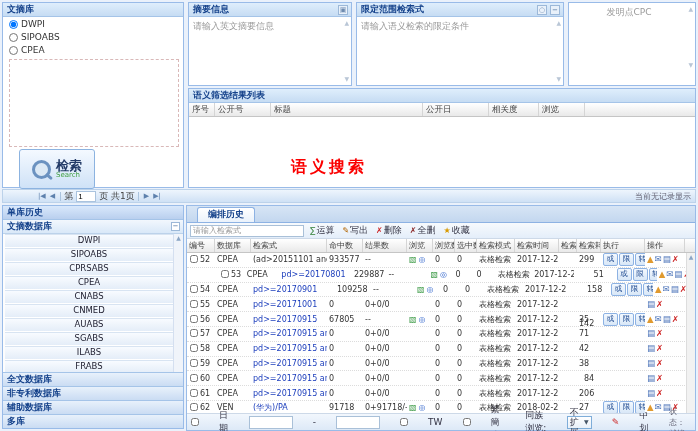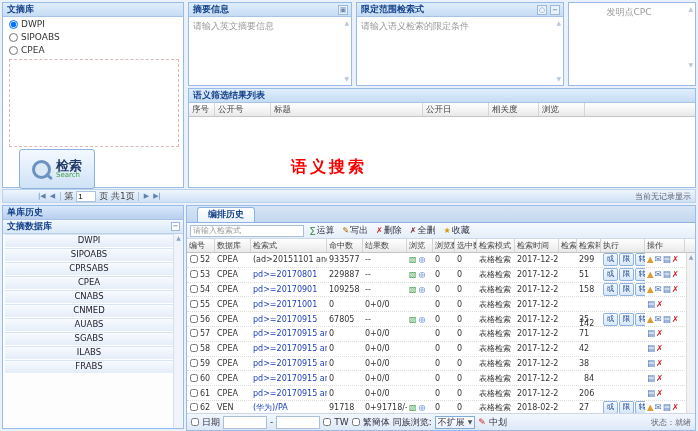--- a/index.html
+++ b/index.html
@@ -80,21 +80,21 @@
   .gcell input[type=checkbox]{width:8px;height:8px;margin:0 2px 0 1px;vertical-align:-1px}
   .q.link{color:#1c3ebc}
   .q.plain{color:#333}
   .bico{display:inline-block;font-size:8px;line-height:8px;margin-right:2px;cursor:pointer}
   .xbtn{display:inline-block;width:13px;height:11px;line-height:10px;text-align:center;font-size:7.5px;
         color:#15428b;border:1px solid #8db2e3;background:linear-gradient(#f4f9ff,#d8e7f7);
         border-radius:2px;margin-right:1px;cursor:pointer}
   .oico{display:inline-block;font-size:8.5px;line-height:9px;margin-right:1px;cursor:pointer}
   .gscroll{position:absolute;right:0;top:0;bottom:0;width:8px;background:#f2f2f2;border-left:1px solid #ddd}
   .botbar{height:16px;background:linear-gradient(#f2f7fd,#dde9f7);border-top:1px solid #cdd9e8;
-        display:flex;align-items:center;padding:0 4px;gap:3px;color:#334}
+        display:flex;align-items:center;padding:0 4px;gap:20px;color:#334}
   .botbar input[type=checkbox]{width:8px;height:8px;margin:0}
   .botbar input[type=text]{width:38px;height:9px;border:1px solid #a9c0d8;font-size:8px}
   .ddl{border:1px solid #7eadd9;background:linear-gradient(#fff,#e8f0f8);height:11px;line-height:10px;
         padding:0 2px;display:flex;align-items:center;gap:3px;cursor:pointer}
   .ddl .caret{font-size:6px;color:#456}
   .statusr{margin-left:auto;color:#667;font-size:8px}
   .red-pencil{color:#c22;font-size:9px}
 </style>
 </head>
 <body>
@@ -204,20 +204,26 @@
       <div class="side-item">CPEA</div>
       <div class="side-item">CNABS</div>
       <div class="side-item">CNMED</div>
       <div class="side-item">AUABS</div>
       <div class="side-item">SGABS</div>
       <div class="side-item">ILABS</div>
       <div class="side-item">FRABS</div>
       <div class="side-scroll">
       <span class="sarrow">▲</span>
     </div>
+    </div>
+  <div id="collapsed-sections">
+      <div class="side-collapsed">全文数据库</div>
+      <div class="side-collapsed">非专利数据库</div>
+      <div class="side-collapsed">辅助数据库</div>
+      <div class="side-collapsed">多库</div>
     </div>
 </div>
 
 <div id="mainbottom">
   <div class="tabstrip">
     <span class="tab">编排历史</span>
   </div>
   <div class="gtoolbar" id="grid-toolbar">
     <input placeholder="请输入检索式" style="">
   <span class="tbtn">
@@ -268,40 +274,40 @@
         <div class="gcell" style="width: 22px;">0</div>
         <div class="gcell" style="width: 22px;">0</div>
         <div class="gcell" style="width: 38px;">表格检索</div>
         <div class="gcell" style="width: 44px;">2017-12-25</div>
         <div class="gcell" style="width: 18px;"></div>
         <div class="gcell" style="width: 24px;">299</div>
         <div class="gcell" style="width: 44px;"><span class="xbtn">或</span><span class="xbtn">限</span><span class="xbtn">转</span></div>
         <div class="gcell" style="width: 40px;"><span class="oico" style="color: rgb(224, 154, 47);">▲</span><span class="oico" style="color: rgb(74, 114, 184);">✉</span><span class="oico" style="color: rgb(74, 114, 184);">▤</span><span class="oico" style="color: rgb(204, 34, 34);">✗</span></div>
       </div>
       <div class="grow">
-        <div class="gcell" style="width: 28px;"><input type="checkbox" style=""><span>53</span></div>
+        <div class="gcell" style="width: 28px; margin-left: 31px;"><input type="checkbox" style=""><span>53</span></div>
         <div class="gcell" style="width: 36px;">CPEA</div>
         <div class="gcell" style="width: 76px;"><span class="q link">pd&gt;=20170801</span></div>
         <div class="gcell" style="width: 36px;">229887</div>
         <div class="gcell" style="width: 44px;">--</div>
         <div class="gcell" style="width: 26px;"><span class="bico" style="color: rgb(60, 154, 70);">▧</span><span class="bico" style="color: rgb(51, 102, 204);">◎</span></div>
         <div class="gcell" style="width: 22px;">0</div>
         <div class="gcell" style="width: 22px;">0</div>
         <div class="gcell" style="width: 38px;">表格检索</div>
         <div class="gcell" style="width: 44px;">2017-12-25</div>
         <div class="gcell" style="width: 18px;"></div>
         <div class="gcell" style="width: 24px;">51</div>
         <div class="gcell" style="width: 44px;"><span class="xbtn">或</span><span class="xbtn">限</span><span class="xbtn">转</span></div>
         <div class="gcell" style="width: 40px;"><span class="oico" style="color: rgb(224, 154, 47);">▲</span><span class="oico" style="color: rgb(74, 114, 184);">✉</span><span class="oico" style="color: rgb(74, 114, 184);">▤</span><span class="oico" style="color: rgb(204, 34, 34);">✗</span></div>
       </div>
       <div class="grow">
         <div class="gcell" style="width: 28px;"><input type="checkbox" style=""><span>54</span></div>
         <div class="gcell" style="width: 36px;">CPEA</div>
         <div class="gcell" style="width: 76px;"><span class="q link">pd&gt;=20170901</span></div>
-        <div class="gcell" style="width: 36px;">109258</div>
+        <div class="gcell" style="width: 36px; margin-left: 8px;">109258</div>
         <div class="gcell" style="width: 44px;">--</div>
         <div class="gcell" style="width: 26px;"><span class="bico" style="color: rgb(60, 154, 70);">▧</span><span class="bico" style="color: rgb(51, 102, 204);">◎</span></div>
         <div class="gcell" style="width: 22px;">0</div>
         <div class="gcell" style="width: 22px;">0</div>
         <div class="gcell" style="width: 38px;">表格检索</div>
         <div class="gcell" style="width: 44px;">2017-12-25</div>
         <div class="gcell" style="width: 18px;"></div>
         <div class="gcell" style="width: 24px;">158</div>
         <div class="gcell" style="width: 44px;"><span class="xbtn">或</span><span class="xbtn">限</span><span class="xbtn">转</span></div>
         <div class="gcell" style="width: 40px;"><span class="oico" style="color: rgb(224, 154, 47);">▲</span><span class="oico" style="color: rgb(74, 114, 184);">✉</span><span class="oico" style="color: rgb(74, 114, 184);">▤</span><span class="oico" style="color: rgb(204, 34, 34);">✗</span></div>

